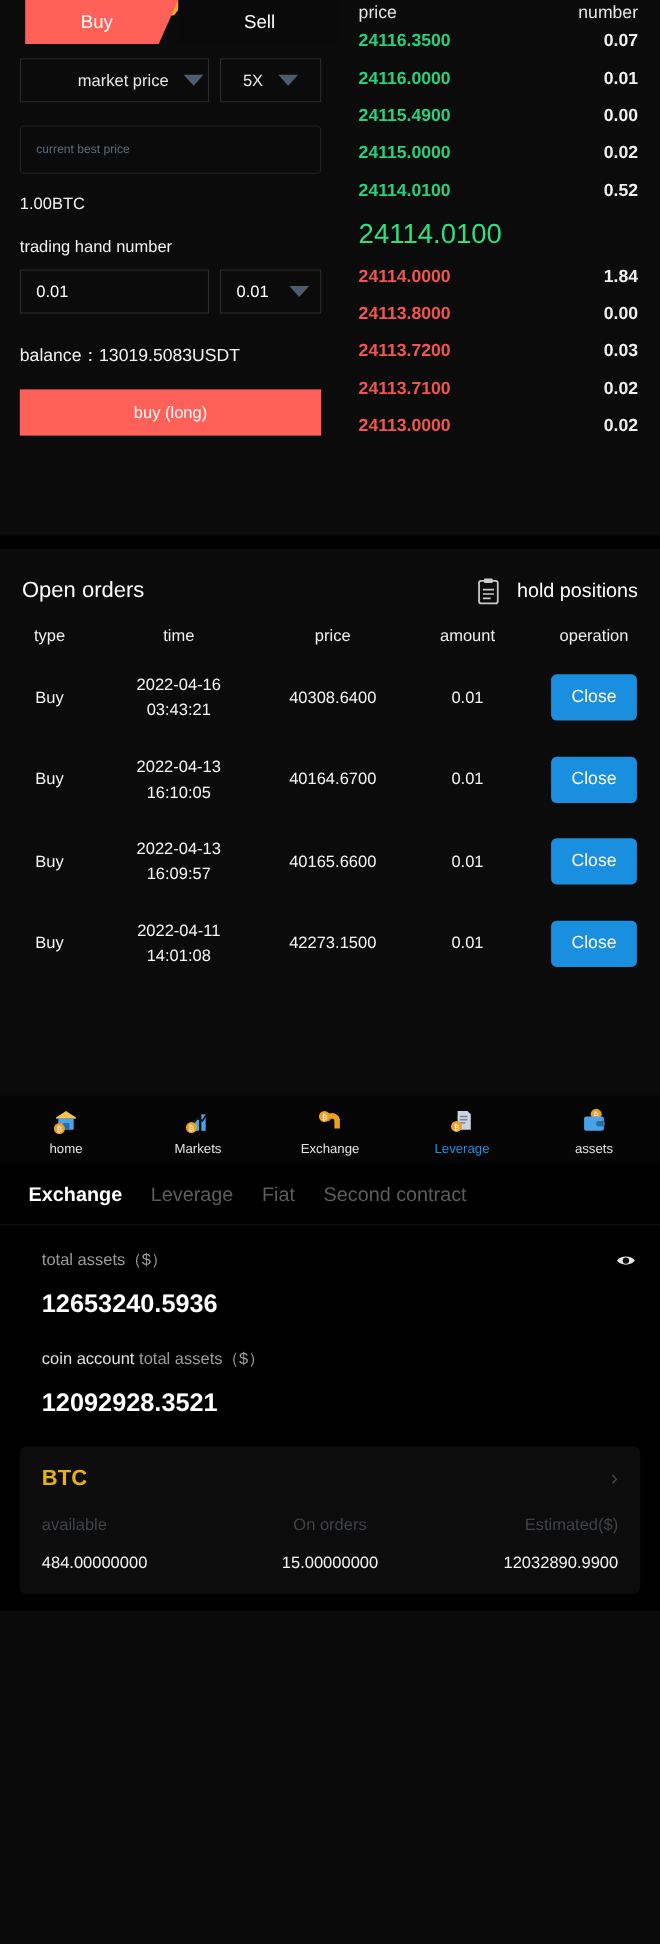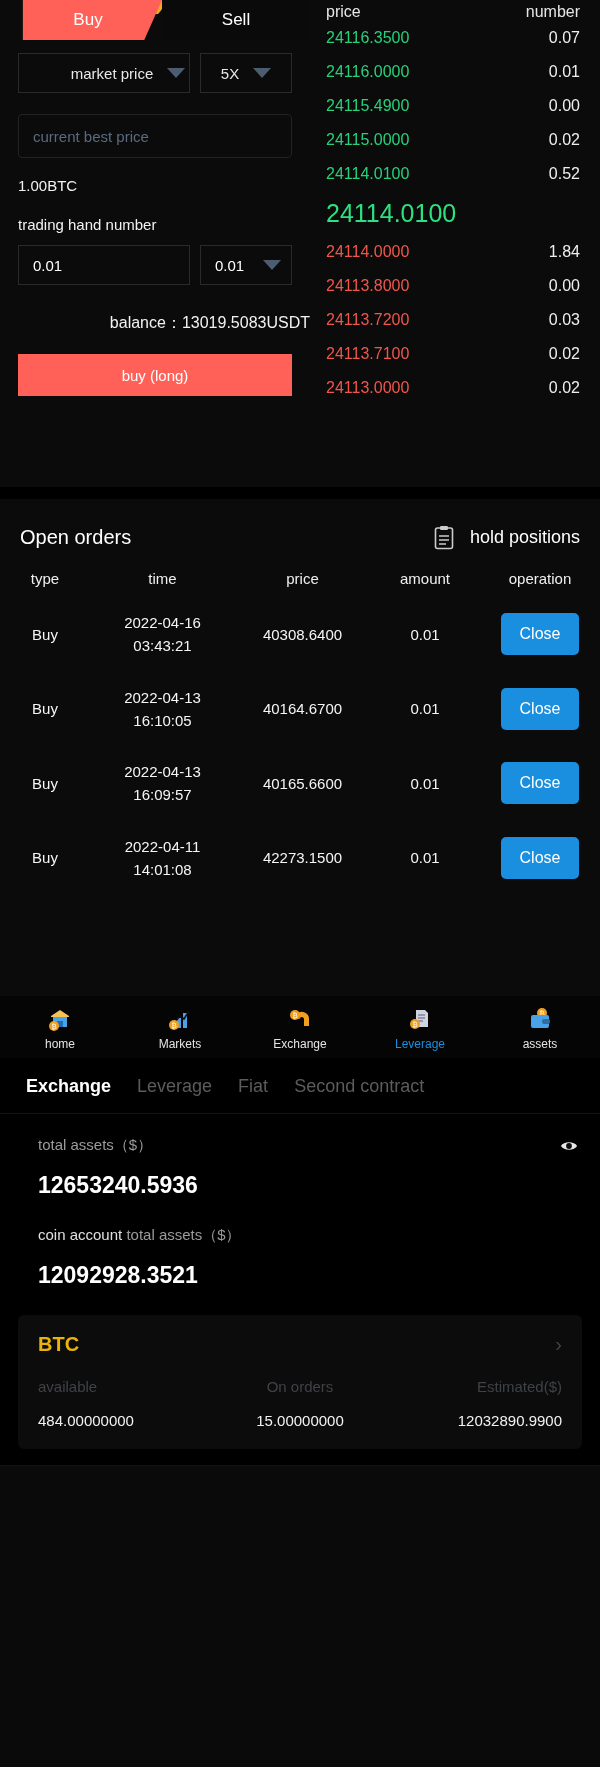--- a/index.html
+++ b/index.html
@@ -50,44 +50,44 @@
     display:flex; align-items:center; justify-content:center;
     gap:14px; font-size:15px; color:#e8e8e8; position:relative;
   }
   .sel.wide { flex:1;padding-left:48px; }
   .sel.narrow { width:92px; }
   .caret { width:0;height:0;border-left:9px solid transparent;border-right:9px solid transparent;border-top:10px solid #4d5d70; }
 
   .price-field {
     margin:21px 18px 0 18px; height:44px; border:1px solid #222;
     border-radius:4px; display:flex; align-items:center; padding:0 14px;
-    font-size:15px; color:#5a6b80;
+    font-size:11px; color:#5a6b80;
   }
   .btc-amount { margin:19px 0 0 18px; font-size:15px; color:#f2f2f2; }
   .field-label { margin:22px 0 0 18px; font-size:15px; color:#f2f2f2; }
 
   .row-qty { display:flex; gap:10px; padding:12px 18px 0 18px; }
   .inp {
     height:40px; border:1px solid #2a2a2a; background:#0b0b0b;
     display:flex; align-items:center; padding:0 14px; font-size:15px; color:#fff;
   }
   .inp.wide { flex:1; }
   .inp.narrow { width:92px; justify-content:space-between; padding-right:10px; }
 
-  .balance { margin:28px 0 0 18px; font-size:16px; color:#f2f2f2;text-align:right; }
+  .balance { margin:28px 0 0 18px; font-size:16px; color:#f2f2f2; }
   .buy-btn {
     margin:20px 18px 0 18px; height:42px; background:#ff6159;
     display:flex; align-items:center; justify-content:center;
     font-size:15px; color:#fff;
   }
 
   
   .book { width:290px; padding:0 14px 0 8px; position:relative; }
   .book-head { display:flex; justify-content:space-between; padding:3px 6px 0 8px; font-size:16px; color:#e6e6e6; }
-  .book-row { display:flex; justify-content:space-between; padding:0 6px 0 8px; height:34px; align-items:center; font-size:16px; }
+  .book-row { display:flex; justify-content:space-between; padding:0 6px 0 8px; height:34px; align-items:center; font-size:16px;font-weight:bold; }
   .book-row .p.ask { color:#27d17c; }
   .book-row .p.bid { color:#f0564c; }
   .book-row .n { color:#efefef; }
   .mid { padding:2px 6px 2px 8px; font-size:25px; color:#2ee07f; height:44px; display:flex; align-items:center; }
 
   
   .orders { width:600px; background:#0b0b0b; padding-top:14px; height:497px; position:relative; }
   .divider-dark { height:12px; background:#000; width:600px; }
   .orders-head { display:flex; align-items:center; justify-content:space-between; padding:12px 20px 0 20px; }
   .orders-title { font-size:20px; color:#fff; }

